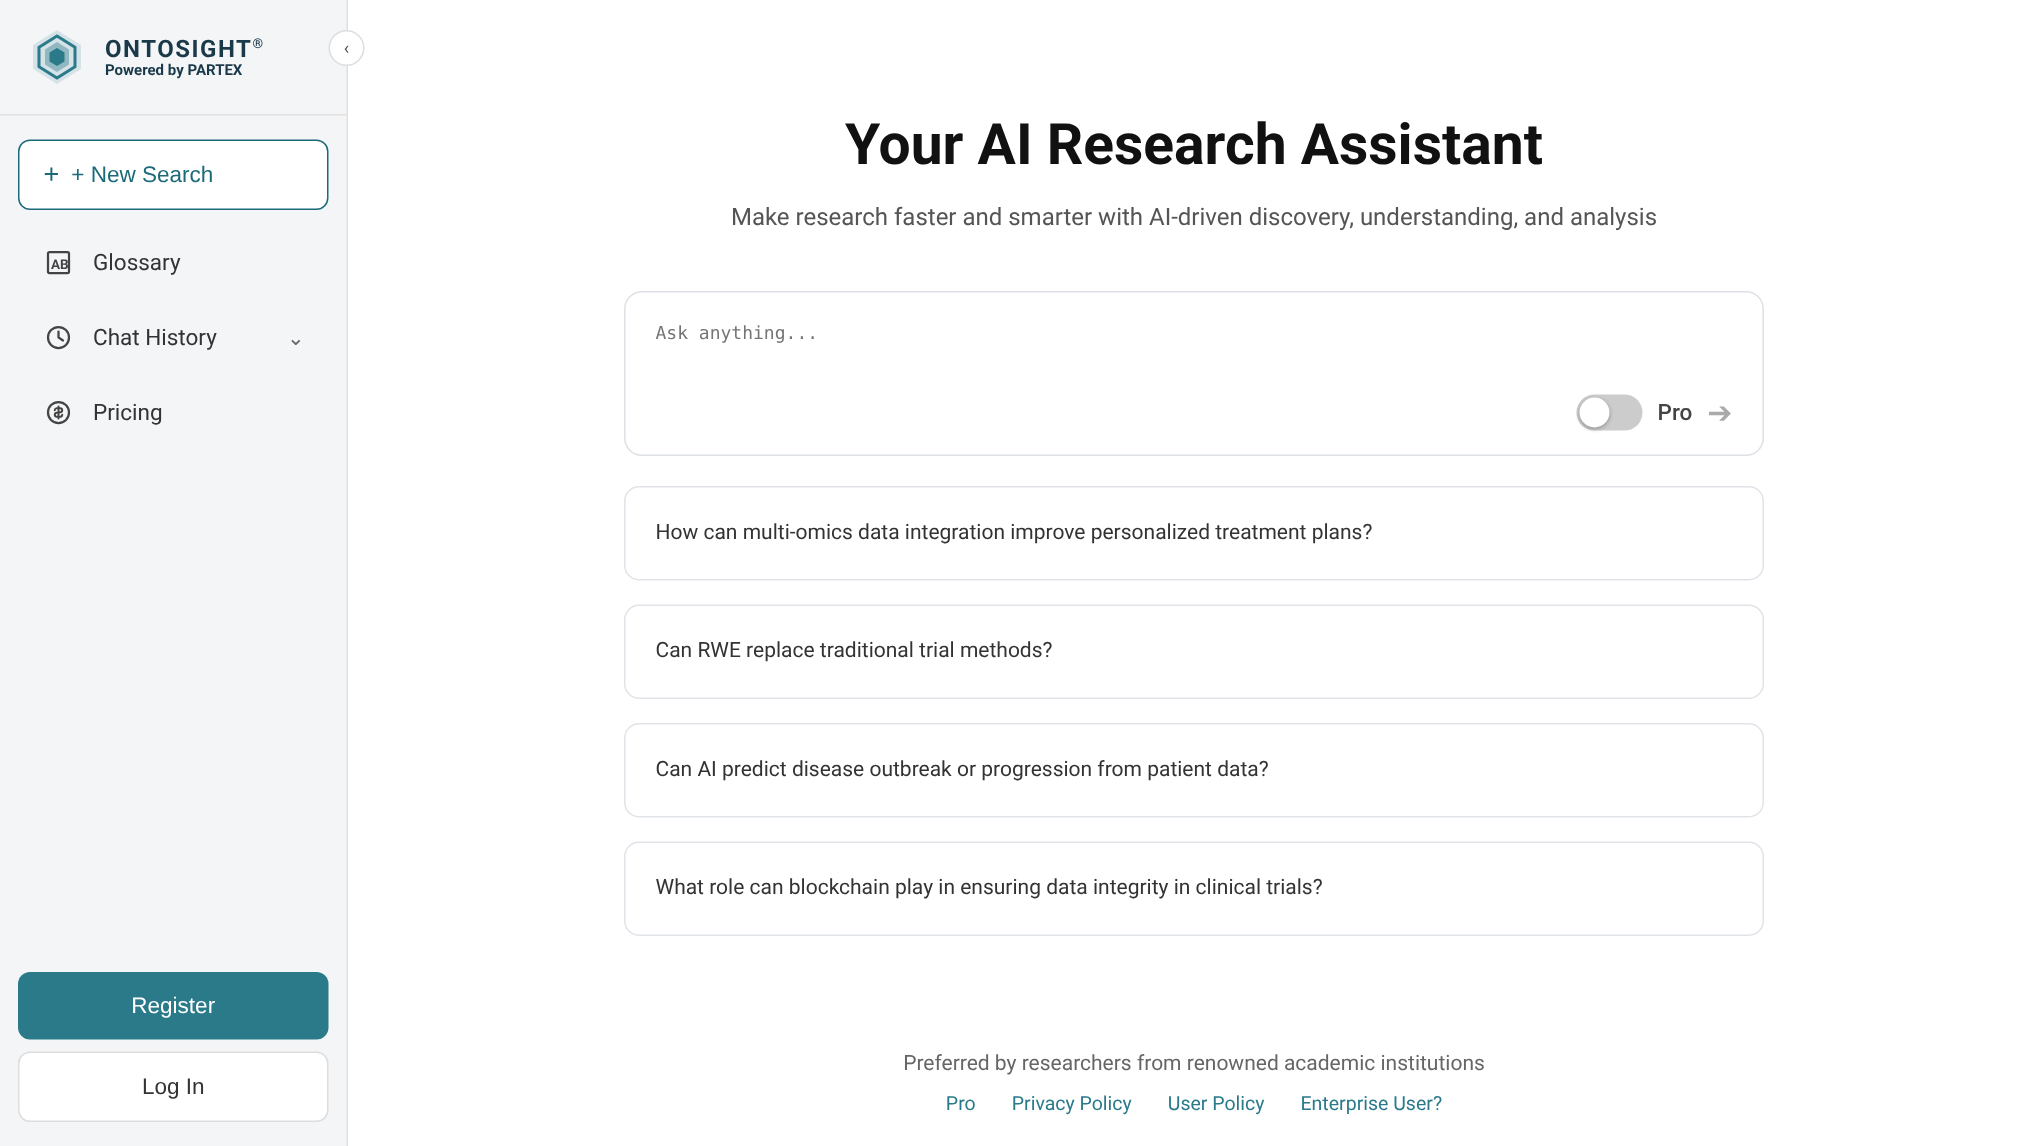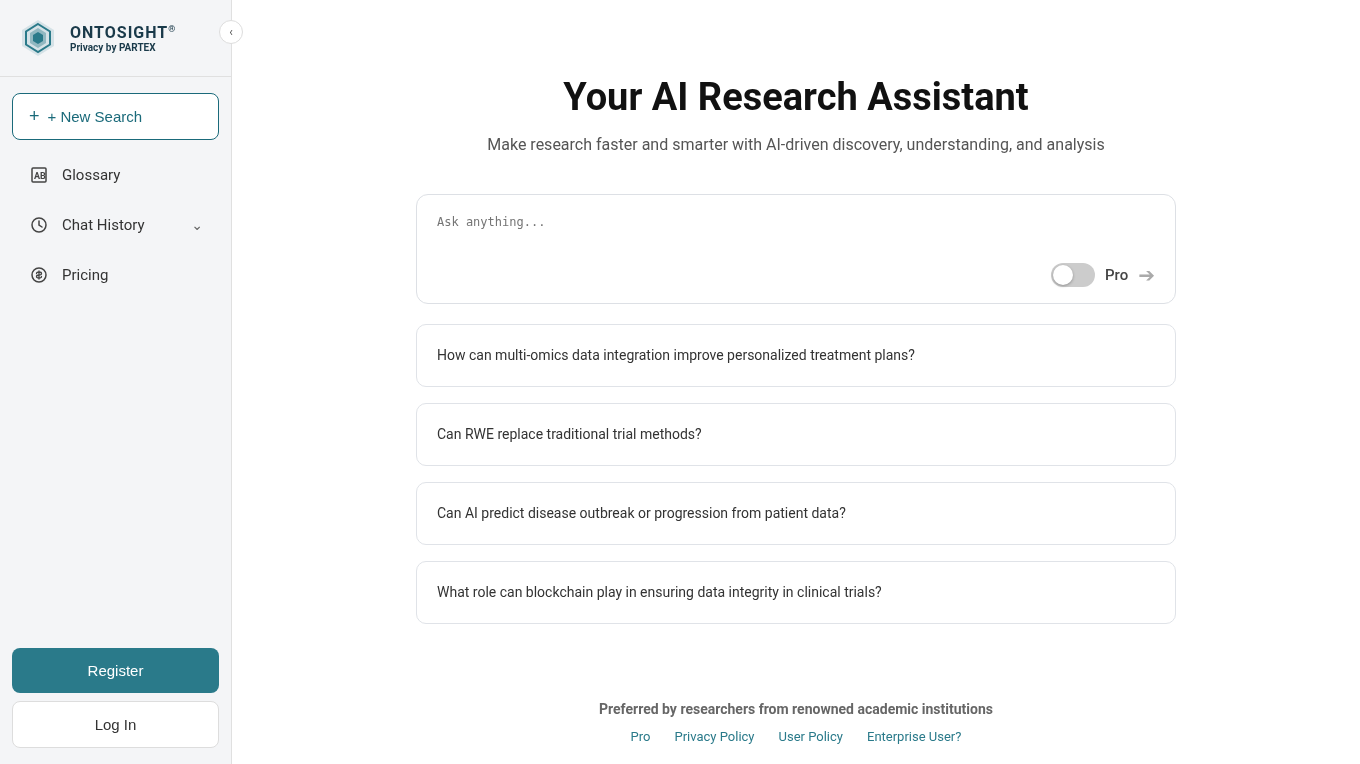--- a/index.html
+++ b/index.html
@@ -294,21 +294,20 @@
     .footer-area {
       width: 100%;
       text-align: center;
       margin-top: auto;
     }
 
     .footer-preferred {
       font-size: 14px;
       color: #666;
       margin-bottom: 12px;
-      font-weight: bold;
     }
 
     .footer-links {
       display: flex;
       justify-content: center;
       gap: 24px;
       font-size: 13px;
     }
 
     .footer-link {
@@ -327,21 +326,21 @@
       <polygon points="22,4 38,14 38,30 22,40 6,30 6,14" fill="#2a7a8a" opacity="0.15"></polygon>
       <polygon points="22,8 34,15.5 34,28.5 22,36 10,28.5 10,15.5" fill="none" stroke="#2a7a8a" stroke-width="2"></polygon>
       <polygon points="22,12 30,17 30,27 22,32 14,27 14,17" fill="#2a7a8a" opacity="0.4"></polygon>
       <polygon points="22,16 27,19 27,25 22,28 17,25 17,19" fill="#2a7a8a"></polygon>
     </svg>
     <div class="logo-text">
       <div class="logo-brand">
         <span>ONTOSIGHT</span><sup>®</sup>
       </div>
       <div class="logo-powered">
-        <span>Privacy by</span> <span>PARTEX</span>
+        <span>Powered by</span> <span>PARTEX</span>
       </div>
     </div>
   </div>
 
   <div class="sidebar-collapse-btn">‹</div>
 
   <nav class="sidebar-nav">
 
     <button class="new-search-btn">
       <span class="plus-icon">+</span>

